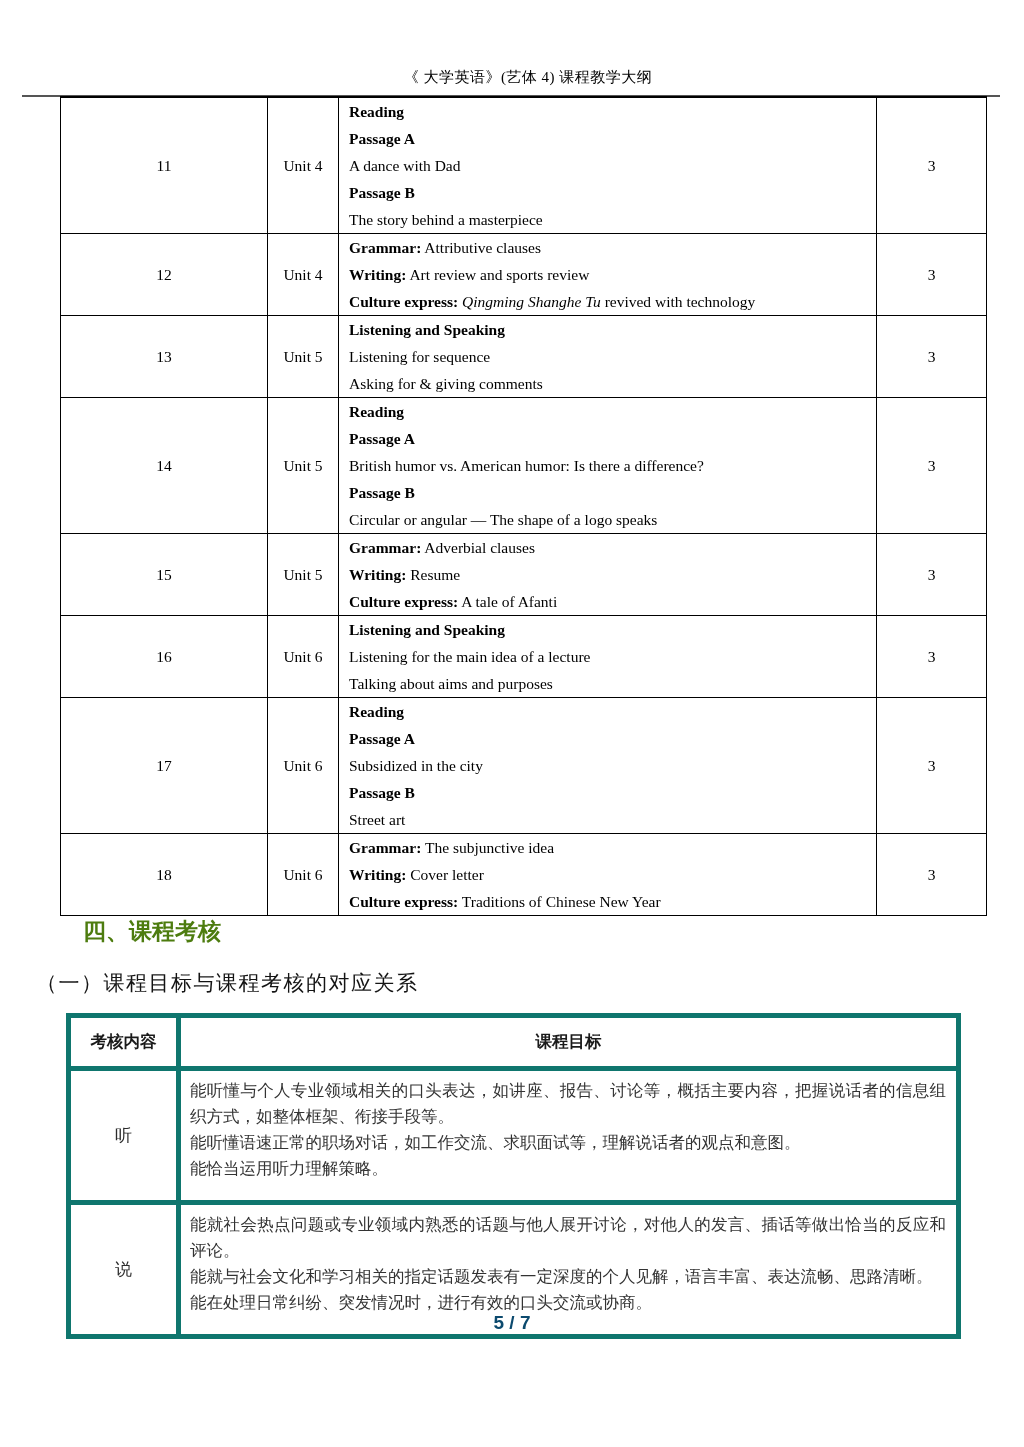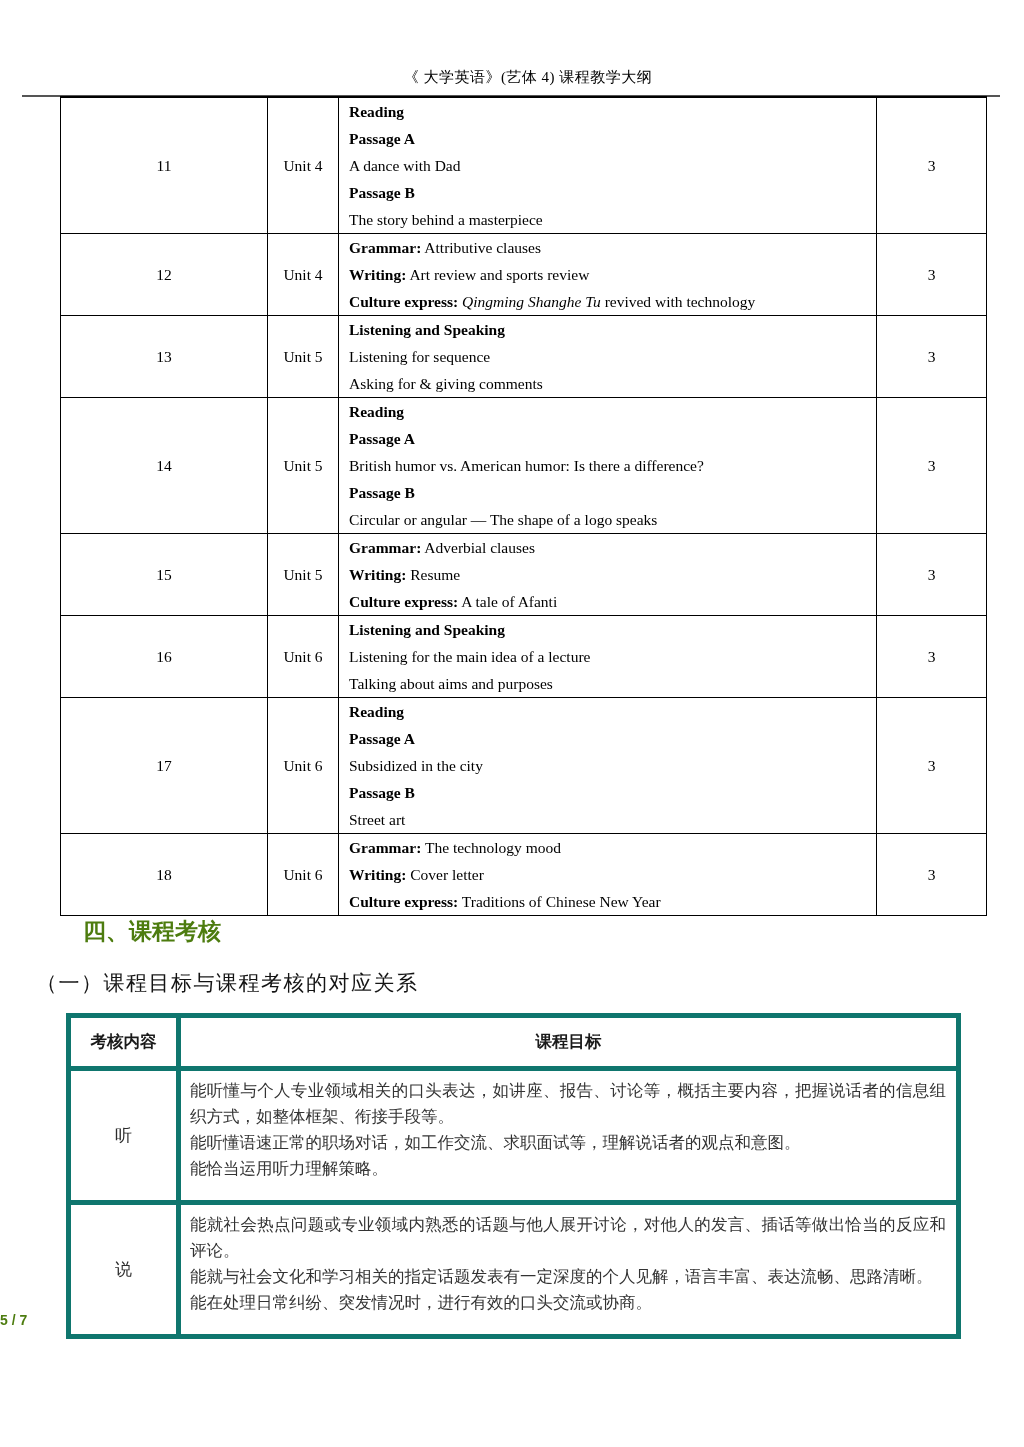--- a/index.html
+++ b/index.html
@@ -112,25 +112,25 @@
     text-align: justify;
   }
   tr.assess-row-listen td { height: 105px; }
   tr.assess-row-speak td { height: 129px; }
 
   
   .doc-footer {
     position: absolute;
     top: 1312px; left: 0;
     width: 100%;
-    text-align: left;
+    text-align: center;
     font-family: "Liberation Sans", "DejaVu Sans", sans-serif;
     font-weight: bold;
-    font-size: 14px;
-    color: #4d7c0f;
+    font-size: 19px;
+    color: #0c4a6e;
   }
 </style>
 </head>
 <body>
 
 <div class="page">
 
   <div class="doc-header-title">《 大学英语》(艺体 4) 课程教学大纲</div>
   <div class="doc-header-rule"></div>
 
@@ -209,21 +209,21 @@
             <div class="content-line"><span>Subsidized in the city</span></div>
             <div class="content-line"><span class="seg-bold">Passage B</span></div>
             <div class="content-line"><span>Street art</span></div>
           </td>
           <td class="col-hours cell-center">3</td>
         </tr>
         <tr class="row-short">
           <td class="col-week cell-center">18</td>
           <td class="col-unit cell-center">Unit 6</td>
           <td class="col-content content-cell">
-            <div class="content-line"><span class="seg-bold">Grammar:</span><span> The technology mood</span></div>
+            <div class="content-line"><span class="seg-bold">Grammar:</span><span> The subjunctive idea</span></div>
             <div class="content-line"><span class="seg-bold">Writing:</span><span> Cover letter</span></div>
             <div class="content-line"><span class="seg-bold">Culture express:</span><span> Traditions of Chinese New Year</span></div>
           </td>
           <td class="col-hours cell-center">3</td>
         </tr>
       </tbody>
   </table>
 
   <div class="section-heading">四、课程考核</div>
 

